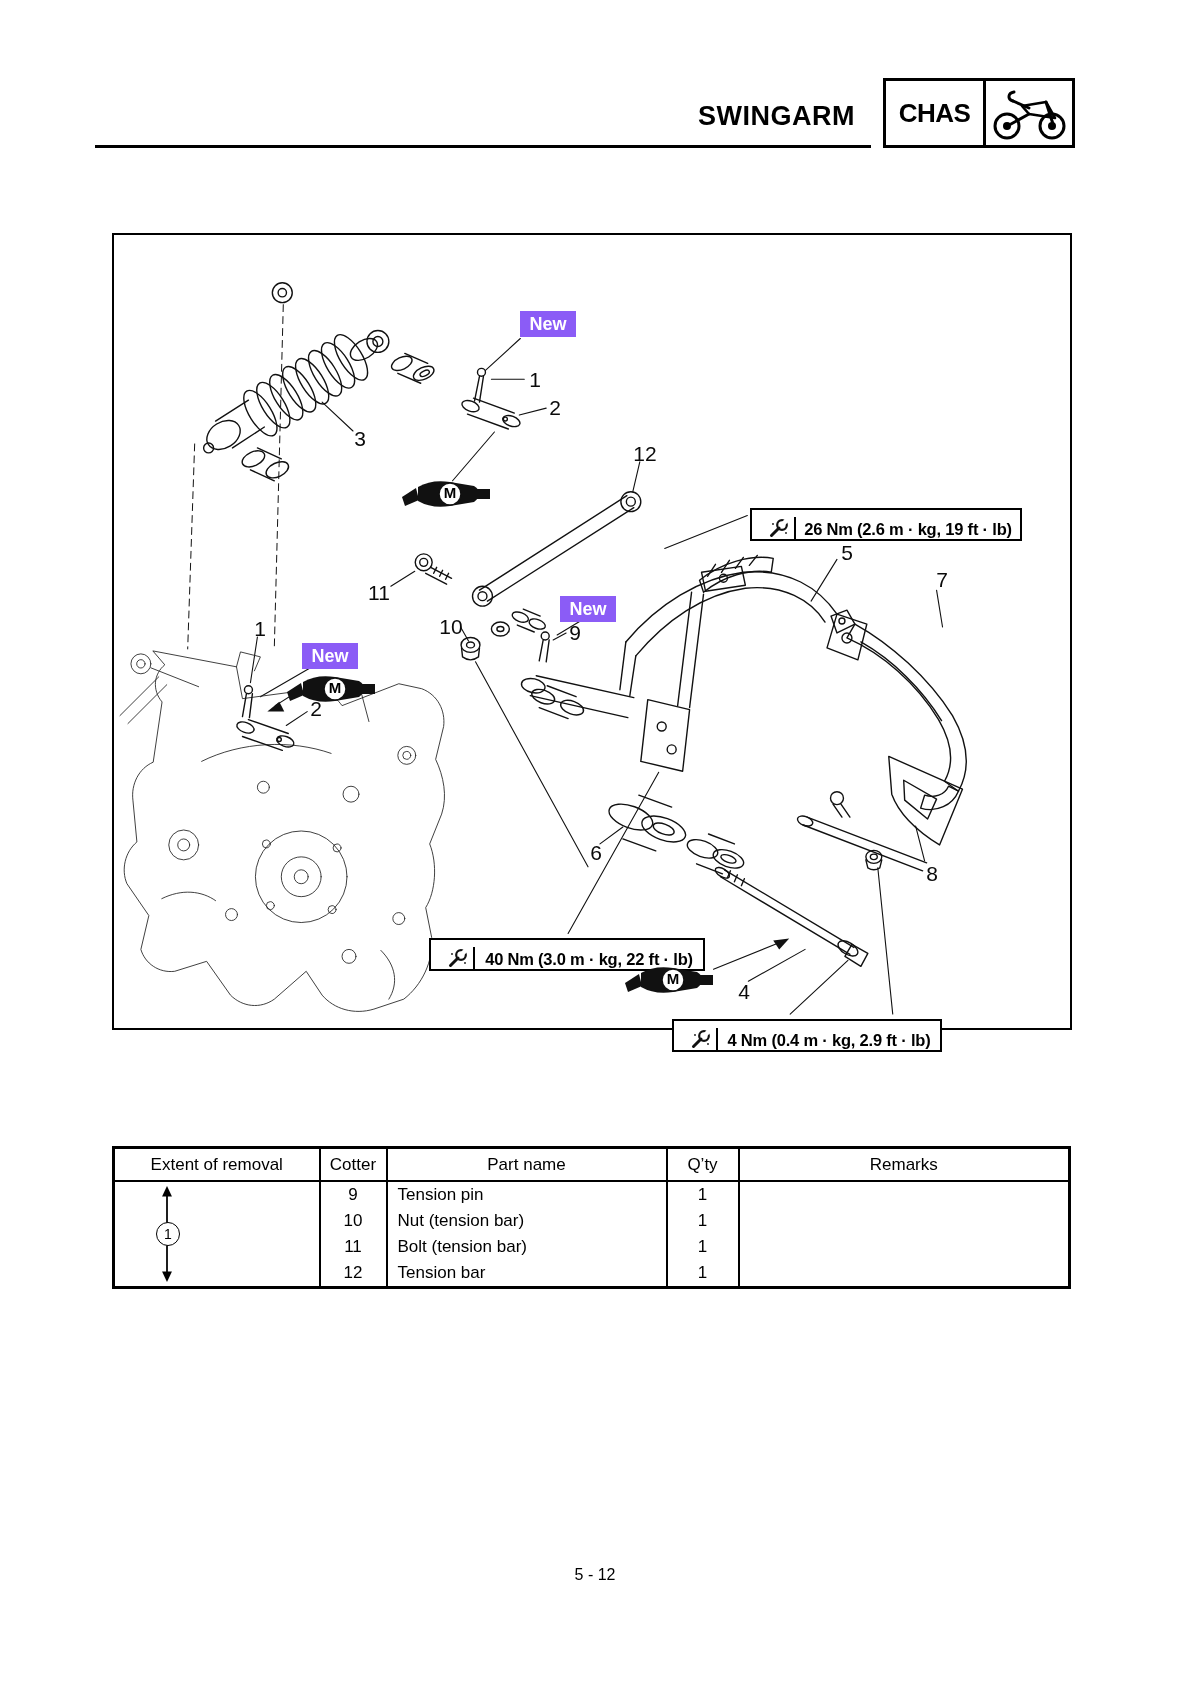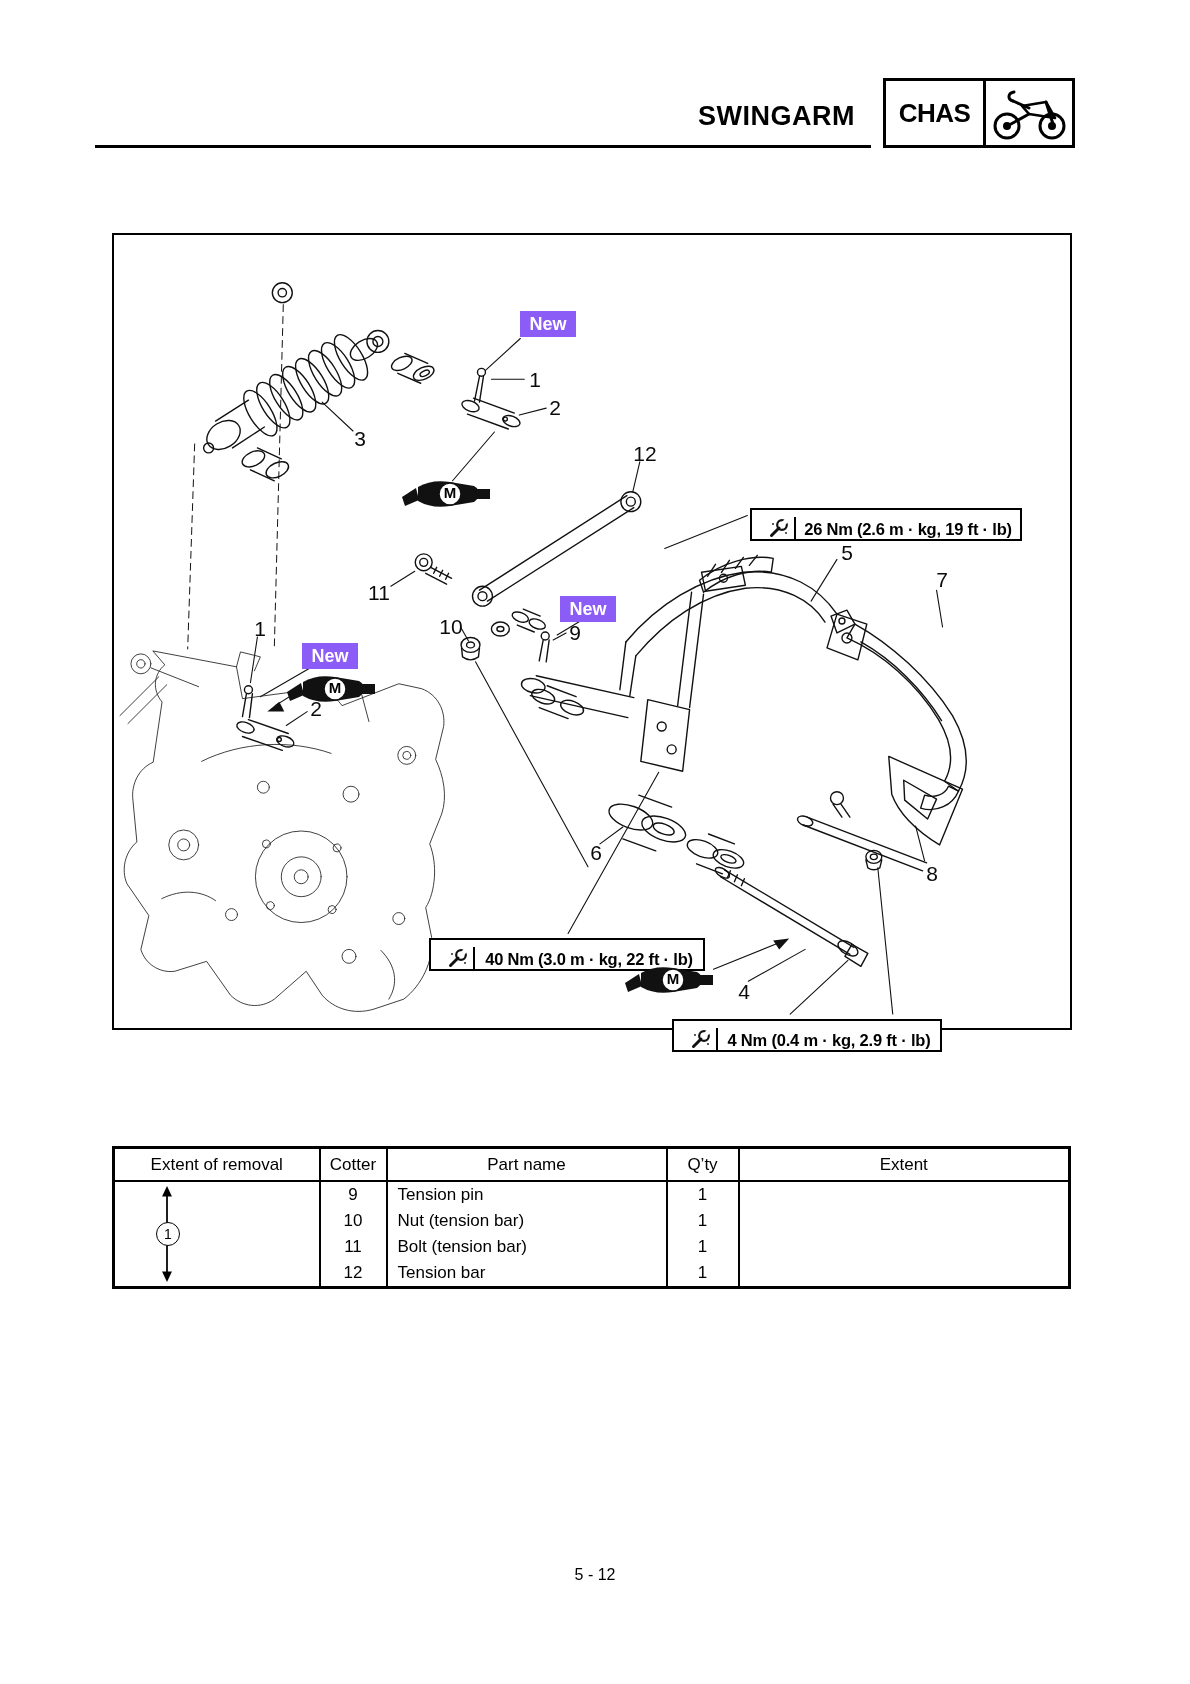--- a/index.html
+++ b/index.html
@@ -362,21 +362,21 @@
         <col style="width:280px">
       <col style="width:72px">
         <col style="width:331px">
     </colgroup>
     <thead>
       <tr>
         <th>Extent of removal</th>
         <th>Cotter</th>
         <th>Part name</th>
         <th>Q’ty</th>
-        <th>Extent</th>
+        <th>Remarks</th>
       </tr>
     </thead>
     <tbody>
       <tr>
         <td class="extent-cell" rowspan="4">
           <div class="extent-wrap">
             <svg class="extent-arrow" viewBox="0 0 20 100" preserveAspectRatio="none">
               <line x1="10" y1="9" x2="10" y2="91" stroke="#000" stroke-width="1.6"></line>
               <polygon points="10,0 5.5,11 14.5,11" fill="#000"></polygon>
               <polygon points="10,100 5.5,89 14.5,89" fill="#000"></polygon>

